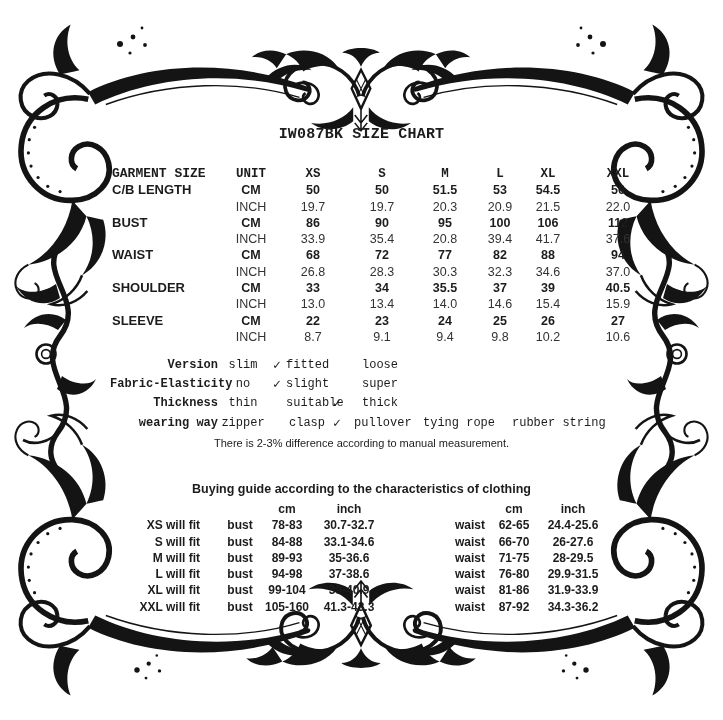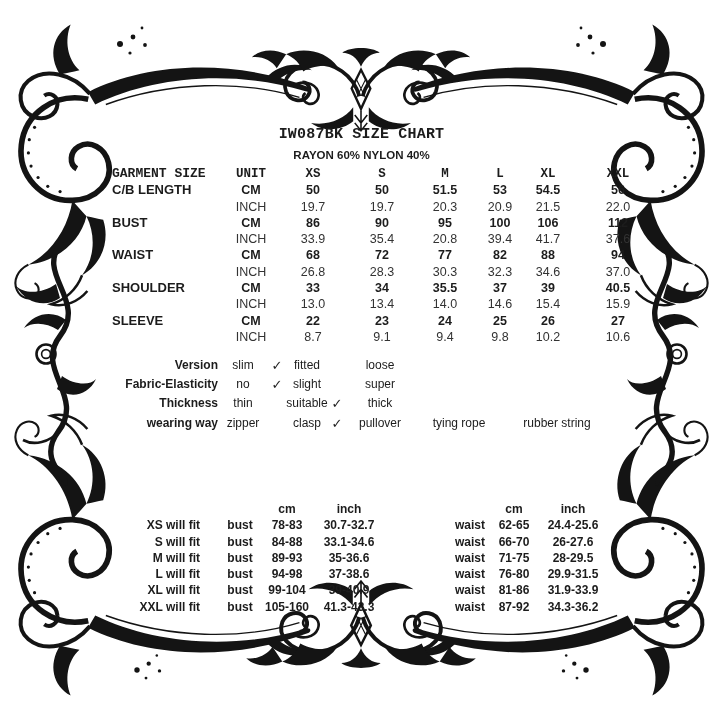--- a/index.html
+++ b/index.html
@@ -20,21 +20,21 @@
     position:absolute;left:112px;top:166px;
     display:grid;grid-template-columns:116px 46px 78px 60px 66px 44px 52px 88px;
     grid-auto-rows:16.3px;font-size:12.5px;line-height:16.3px;
   }
   #sizeTable div{text-align:center;white-space:nowrap;}
   #sizeTable .lab{text-align:left;font-weight:bold;font-size:13px;}
   #sizeTable .h{font-weight:bold;font-family:Liberation Mono, monospace;}
   #sizeTable .b{font-weight:bold;}
   #sizeTable .light{color:#333;font-weight:normal;}
   #attrTable{position:absolute;left:110px;top:356px;font-size:12px;}
-  .arow{display:flex;height:19.2px;line-height:19.2px;}
+  .arow{display:flex;height:19.2px;line-height:19.2px;font-family:Liberation Mono, monospace;}
   .albl{width:108px;text-align:right;font-weight:bold;white-space:nowrap;}
   .ac{text-align:center;white-space:nowrap;}
   .ac0{width:50px;}.ac1{width:18px;}.ac2{width:42px;}.ac3{width:18px;}
   .ac4{width:52px;margin-left:8px;}.ac5{width:106px;}.ac6{width:90px;}
   .chk{font-size:13px;color:#222;}
   #notes{
     position:absolute;top:436px;left:0;width:100%;text-align:center;
     font-size:11px;line-height:15.6px;
   }
   .guide-title{
@@ -115,21 +115,20 @@
     <use href="#vine" transform="translate(711,242) scale(-1,1)"></use>
     <use href="#tcenter" transform="translate(361,48) scale(0.78)"></use>
     <use href="#tcenter" transform="translate(361,668) scale(0.82,-0.82)"></use>
     <use href="#dotc" transform="translate(120,44)"></use>
     <use href="#dotc" transform="translate(603,44) scale(-1,1)"></use>
     <use href="#dotc" transform="translate(137,670) scale(0.9)"></use>
     <use href="#dotc" transform="translate(586,670) scale(-0.9,0.9)"></use>
   </svg>
 
   <div class="title">IW087BK SIZE CHART</div>
-  <div class="subtitle">RAYON 60% NYLON 40%</div>
 
   <div id="sizeTable">
       <div class="h lab">GARMENT SIZE</div>
       <div class="h">UNIT</div>
       <div class="h">XS</div>
       <div class="h">S</div>
       <div class="h">M</div>
       <div class="h">L</div>
       <div class="h">XL</div>
       <div class="h">XXL</div>
@@ -252,22 +251,24 @@
         <div class="ac ac1"></div>
         <div class="ac ac2">clasp</div>
         <div class="ac ac3 chk">✓</div>
         <div class="ac ac4">pullover</div>
         <div class="ac ac5">tying rope</div>
         <div class="ac ac6">rubber string</div>
       </div>
     </div>
 
   <div id="notes">
+      <div class="note">There is 2-3% difference according to manual measurement.</div>
     </div>
 
+  <div class="guide-title">Buying guide according to the characteristics of clothing</div>
 
   <div id="guideTable">
       <div class="gh"></div>
       <div class="gh"></div>
       <div class="gh"></div>
       <div class="gh">cm</div>
       <div class="gh">inch</div>
       <div class="gh"></div>
       <div class="gh"></div>
       <div class="gh">cm</div>

